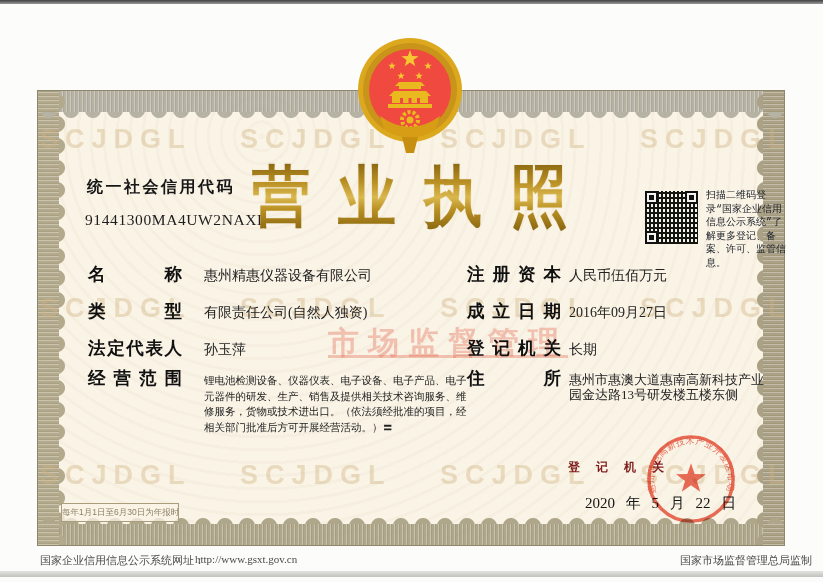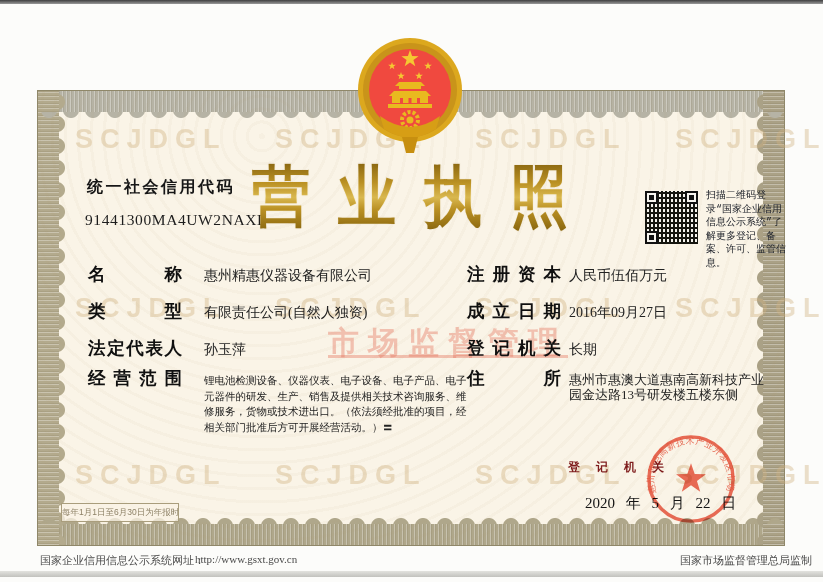--- a/index.html
+++ b/index.html
@@ -30,21 +30,21 @@
         background-size:22px 9px;}
   .sc.l{top:0;bottom:0;left:21px;width:9px;background-repeat:repeat-y;
         background-image:radial-gradient(circle 9px at -2px 11px,#b3aa8d 0 7.5px,rgba(0,0,0,0) 8.5px);
         background-size:9px 22px;}
   .sc.r{top:0;bottom:0;right:21px;width:9px;background-repeat:repeat-y;
         background-image:radial-gradient(circle 9px at 11px 11px,#aaa186 0 7.5px,rgba(0,0,0,0) 8.5px);
         background-size:9px 22px;}
 
   
   .wm{position:absolute;font-weight:bold;font-size:27px;letter-spacing:7px;
-      color:rgba(207,178,128,.40);z-index:3;white-space:nowrap;margin-left:35px;}
+      color:rgba(207,178,128,.40);z-index:3;white-space:nowrap;}
   .wm-red{position:absolute;left:328px;top:322px;font-weight:bold;font-size:31px;letter-spacing:9px;
       color:rgba(228,118,98,.42);z-index:3;white-space:nowrap;text-decoration:underline;}
 
   
   .credit-label{position:absolute;left:87px;top:177px;font-size:16px;font-weight:bold;
       letter-spacing:2.5px;color:#161616;z-index:5;}
   .credit-code{position:absolute;left:85px;top:211px;font-family:"Liberation Serif",serif;
       font-size:15.5px;letter-spacing:.6px;color:#1d1d1d;z-index:5;}
   .title{position:absolute;left:252px;top:164px;font-size:58px;line-height:1;font-weight:bold;
       font-family:"Liberation Serif",serif;letter-spacing:28px;white-space:nowrap;z-index:5;

